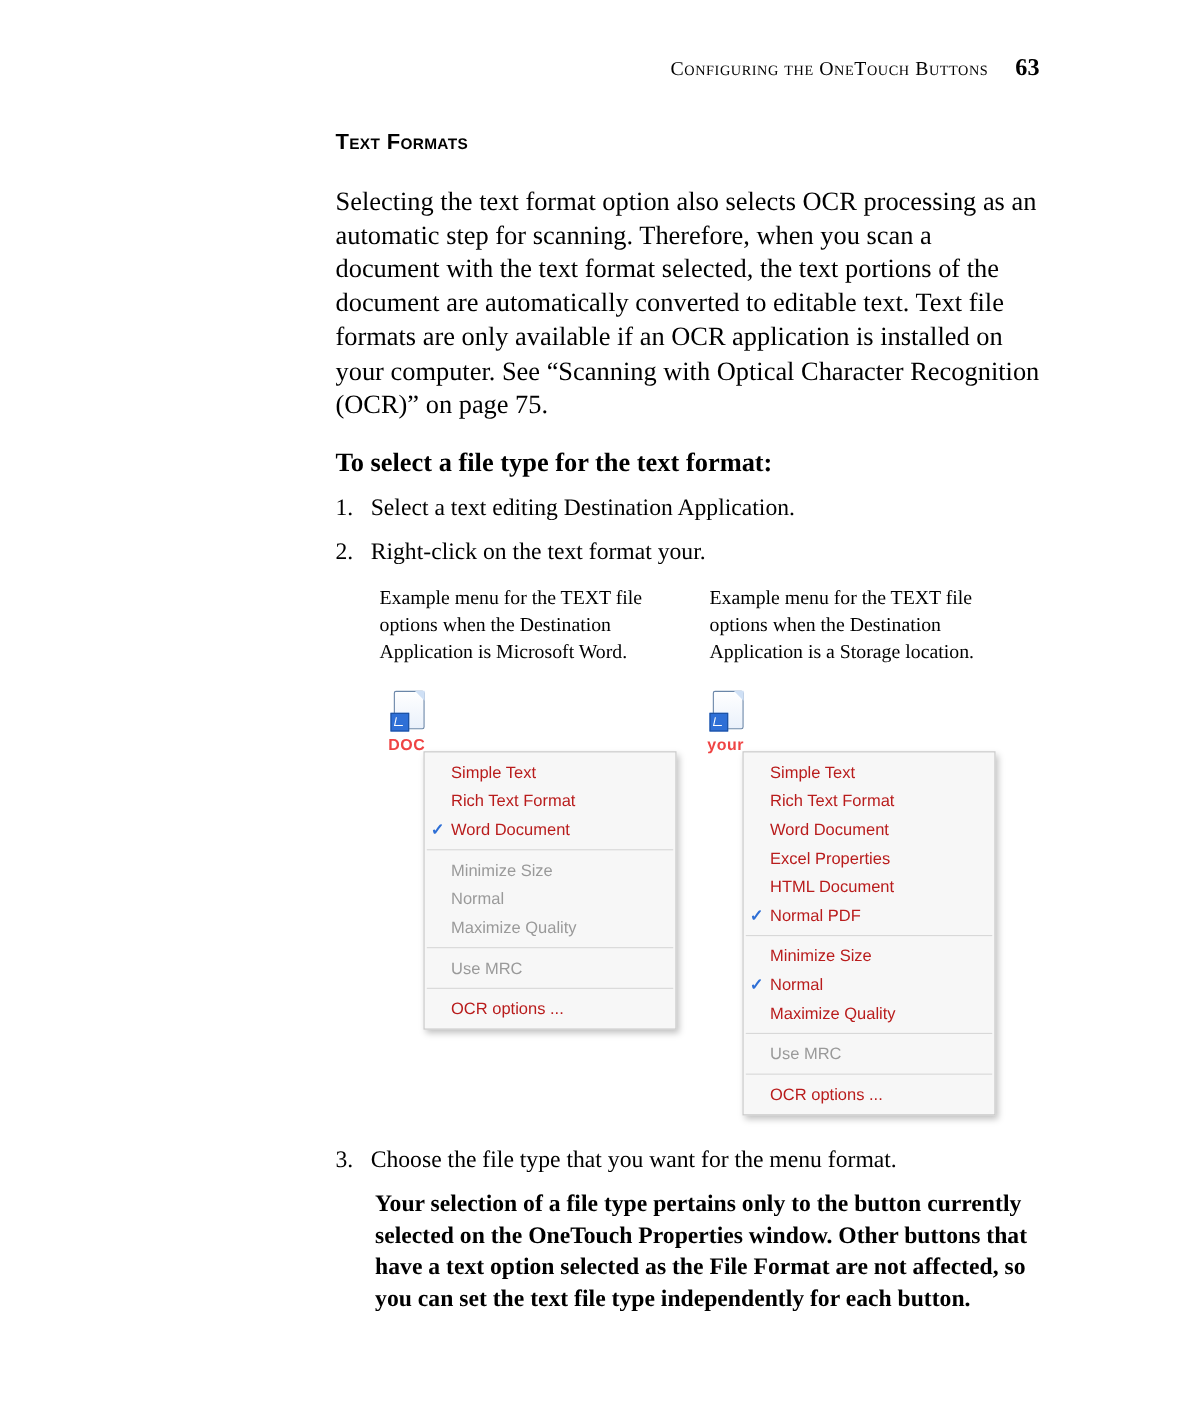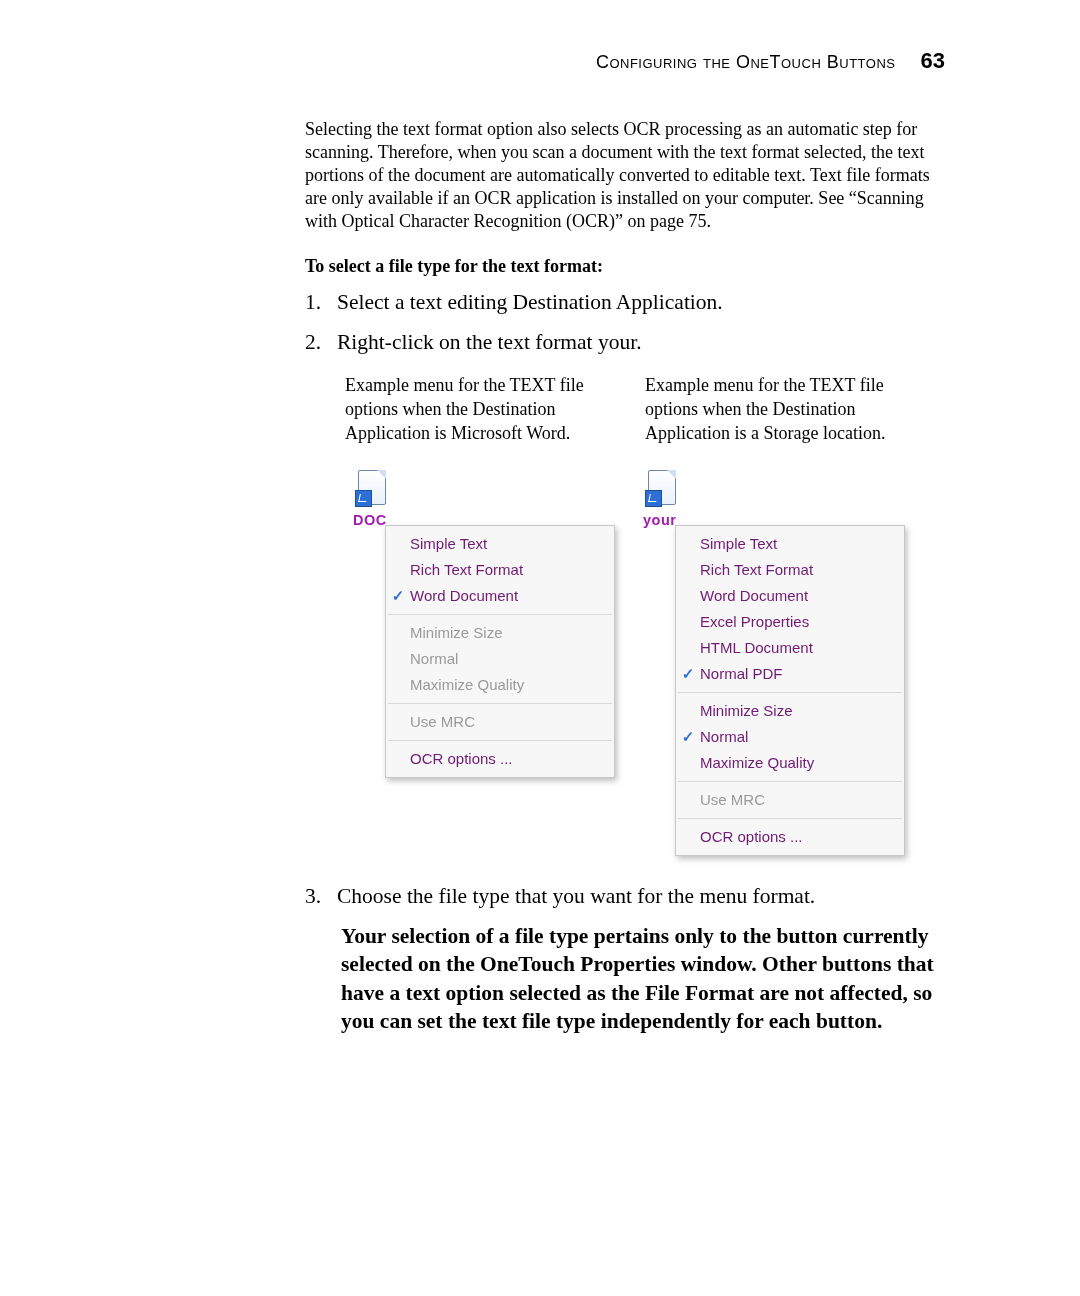--- a/index.html
+++ b/index.html
@@ -1,57 +1,58 @@
 <!DOCTYPE html>
 <html><head>
 <meta charset="utf-8">
 <style>
   html,body{margin:0;padding:0;background:#fff;color:#000;}
   .page{width:1080px;height:1296px;position:relative;font-family:Georgia,'Times New Roman',serif;}
-  .runhead{position:absolute;top:48px;left:12px;right:135px;text-align:right;font-family:Liberation Sans, sans-serif;font-size:18px;}
+  .runhead{position:absolute;top:48px;left:12px;right:135px;text-align:right;font-family:Liberation Serif, serif;font-size:18px;}
   .runhead .sc{font-variant:small-caps;letter-spacing:0.5px;}
   .runhead .pg{font-weight:700;font-size:22px;margin-left:20px;}
   .content{position:absolute;left:305px;top:118px;width:640px;}
   .h2{font-family:'Segoe UI',Arial,sans-serif;font-weight:700;font-size:20px;font-variant:small-caps;letter-spacing:0.3px;margin-bottom:28px;}
-  .para{font-size:18px;line-height:1.28;margin-bottom:22px;}
+  .para{font-size:24px;line-height:1.28;margin-bottom:22px;}
   .bold{font-weight:700;}
   .ol{font-size:21.5px;line-height:1.5;margin-top:6px;}
   .ol .li{display:flex;margin-bottom:8px;}
   .ol .num{width:32px;flex-shrink:0;}
   .ol .body{flex:1;}
   .captions{display:flex;margin:14px 0 4px 40px;font-size:18px;line-height:1.35;}
   .captions .cap{width:270px;margin-right:32px;}
   .menus{display:flex;align-items:flex-start;margin:24px 0 8px 44px;}
   .menu-block{width:260px;margin-right:30px;}
   .file-ico{width:36px;height:40px;position:relative;margin-left:6px;}
   .file-ico .sheet{position:absolute;left:3px;top:0;width:26px;height:33px;border:1px solid #6a86a8;background:linear-gradient(#fff,#eaf1fb);border-radius:2px;}
   .file-ico .fold{position:absolute;right:5px;top:0;width:0;height:0;border-left:9px solid transparent;border-top:9px solid #cfe0f5;}
   .file-ico .mark{position:absolute;left:0;bottom:3px;width:15px;height:15px;background:#2e6fd6;border:1px solid #1b4fa0;}
   .file-ico .mark::before{content:"";position:absolute;left:3px;top:3px;width:7px;height:7px;border:1px solid #fff;border-top:none;border-right:none;transform:skewX(-12deg);}
-  .ftype{font-family:'Segoe UI',Arial,sans-serif;font-size:14.5px;font-weight:600;color:#a21caf;margin:2px 0 0 4px;letter-spacing:0.5px;}
+  .ftype{font-family:'Segoe UI',Arial,sans-serif;font-size:14.5px;font-weight:600;color:#ef4444;margin:2px 0 0 4px;letter-spacing:0.5px;}
   .ctx{border:1px solid #c7c7c7;background:#f7f7f7;box-shadow:2px 3px 6px rgba(0,0,0,0.25);width:228px;margin-top:-3px;margin-left:36px;font-family:'Segoe UI','Segoe UI Historic',Tahoma,Arial,sans-serif;font-size:15px;}
   .ctx .grp{padding:5px 0;}
   .ctx .sep{height:1px;background:#d8d8d8;margin:0 2px;}
   .ctx .row{display:flex;align-items:center;height:26px;}
   .ctx .chk{width:24px;text-align:center;color:#2e6fd6;font-weight:700;}
-  .ctx .lbl{flex:1;padding-right:10px;white-space:nowrap;color:#701a75;}
+  .ctx .lbl{flex:1;padding-right:10px;white-space:nowrap;color:#b91c1c;}
   .ctx .dis .lbl{color:#9a9a9a;}
   .section3{margin-top:24px;}
   .section3 .para2{margin-left:36px;font-size:21.5px;line-height:1.32;margin-top:10px;font-weight:bold;}
 </style>
 </head>
 <body>
 <div class="page">
 
   <div class="runhead">
     <span class="sc">Configuring the OneTouch Buttons</span>
     <span class="pg">63</span>
   </div>
 
   <div class="content">
+    <div class="h2">Text Formats</div>
 
     <div class="para">Selecting the text format option also selects OCR processing as an automatic step for scanning. Therefore, when you scan a document with the text format selected, the text portions of the document are automatically converted to editable text. Text file formats are only available if an OCR application is installed on your computer. See “Scanning with Optical Character Recognition (OCR)” on page 75.</div>
 
     <div class="para bold" style="margin-bottom:8px;">To select a file type for the text format:</div>
 
     <div class="ol">
       <div class="li">
         <div class="num">1.</div>
         <div class="body">Select a text editing Destination Application.</div>
       </div>

